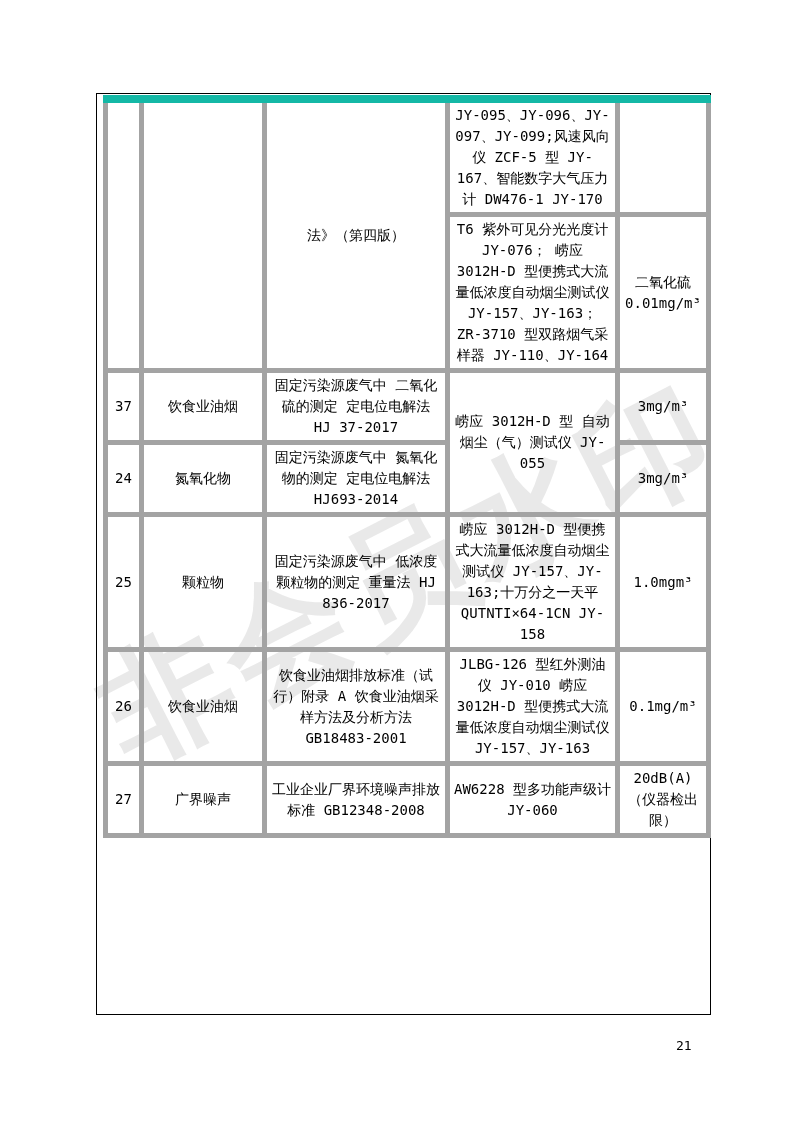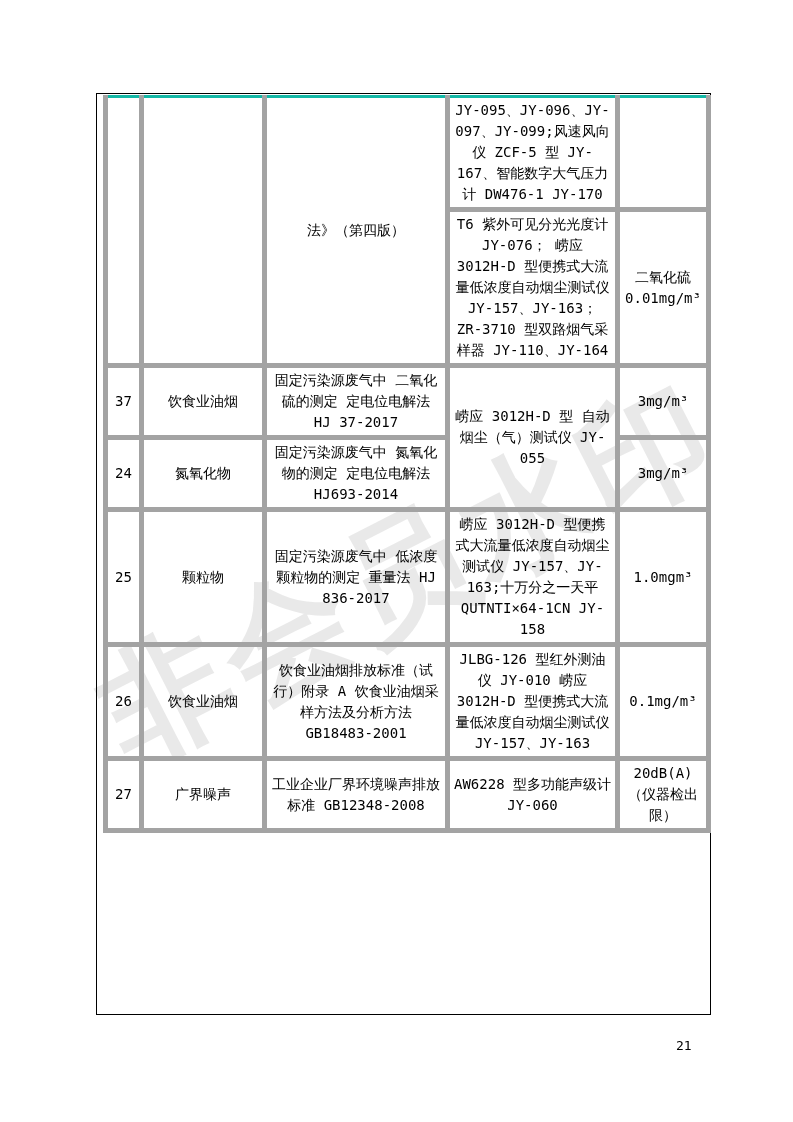--- a/index.html
+++ b/index.html
@@ -23,21 +23,21 @@
   table.doc-table{
     position:absolute;left:103px;top:95px;width:603px;z-index:2;
     border-collapse:collapse;table-layout:fixed;
     font-size:14px;line-height:1.5;
   }
   table.doc-table td{
     border:5px solid #a3a3a3;
     text-align:center;vertical-align:middle;
     padding:2px 3px;word-break:break-word;overflow:hidden;
   }
-  tr.first-row td{border-top:3px solid #14b8a6;}
+  tr.first-row td{border-top:8px solid #14b8a6;}
   td.v-top{vertical-align:top;padding-top:3px;font-family:Liberation Serif, serif;}
   .col-num{width:36px;}
   .col-name{width:123px;}
   .col-method{width:183px;}
   .col-instr{width:170px;}
   .col-limit{width:91px;}
   .page-number{
     position:absolute;left:676px;top:1038px;z-index:2;
     font-size:13px;font-family:"DejaVu Sans Mono","DejaVu Sans",sans-serif;
   }

